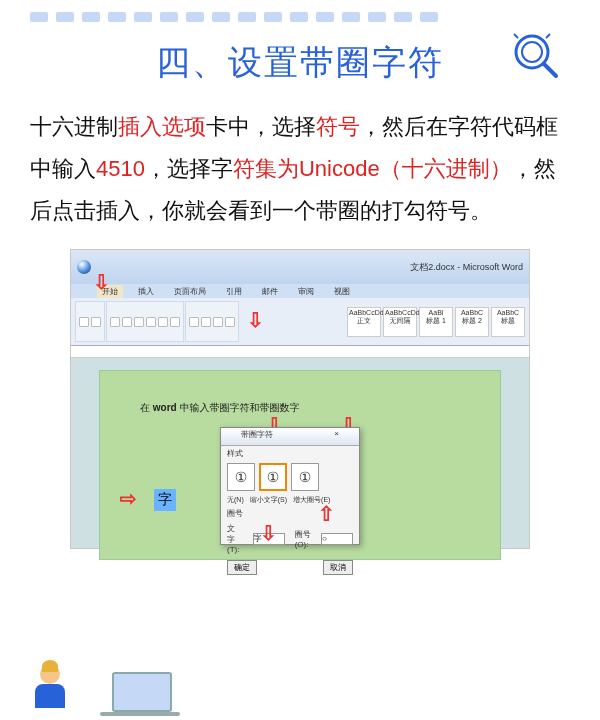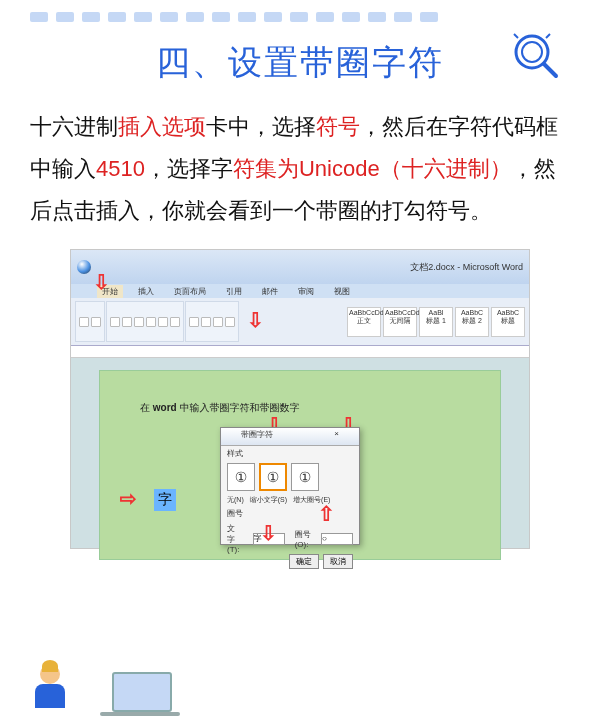--- a/index.html
+++ b/index.html
@@ -26,21 +26,21 @@
 .page{background:#b8dca0;margin:12px 28px;height:190px;position:relative;border:1px solid #9c9}
 .page-text{position:absolute;top:30px;left:40px;font-size:10px;color:#222}
 .dialog{position:absolute;top:56px;left:120px;width:140px;height:118px;background:#f4f4f4;border:1px solid #888;box-shadow:2px 2px 6px rgba(0,0,0,.3)}
 .dialog-title{background:linear-gradient(#fff,#dde6f2);height:18px;font-size:8px;padding:1px 20px;display:flex;justify-content:space-between;border-bottom:1px solid #aaa}
 .dialog-body{padding:2px 6px;font-size:8px}
 .opt-row{display:flex;gap:4px;margin:4px 0}
 .opt{width:28px;height:28px;border:1px solid #999;background:#fff;display:flex;align-items:center;justify-content:center;font-size:14px}
 .opt-lbls{display:flex;gap:6px;font-size:7px}
 .field-row{display:flex;align-items:center;gap:10px;margin-top:4px}
 .field-row input{width:32px;height:12px;font-size:8px;border:1px solid #999}
-.dlg-btns{display:flex;justify-content:flex-end;gap:4px;}
+.dlg-btns{display:flex;justify-content:space-between;gap:4px;margin-top:6px}
 .dlg-btns button{font-size:8px;padding:1px 6px;border:1px solid #888;background:#eee}
 .arrow{position:absolute;color:#e33;font-size:20px;font-weight:bold}
 .hl-char{position:absolute;top:118px;left:54px;width:22px;height:22px;background:#6ab4ff;display:flex;align-items:center;justify-content:center;font-size:14px;color:#000}
 .footer-deco{position:absolute;bottom:0;left:0;right:0;height:50px;pointer-events:none}
 .laptop{position:absolute;bottom:4px;left:100px;width:80px;height:4px;background:#9aa;border-radius:2px}
 .laptop::before{content:"";position:absolute;bottom:4px;left:12px;width:56px;height:36px;background:#c5d8f5;border:2px solid #8aa;border-radius:3px}
 .person{position:absolute;bottom:8px;left:26px;width:48px;height:48px}
 .person .head{width:20px;height:20px;background:#f5c58a;border-radius:50%;margin:0 auto;position:relative}
 .person .hair{position:absolute;top:-4px;left:2px;width:16px;height:12px;background:#e8b23a;border-radius:50% 50% 0 0}
 .person .body{width:30px;height:24px;background:#2862d9;border-radius:8px 8px 0 0;margin:0 auto}

